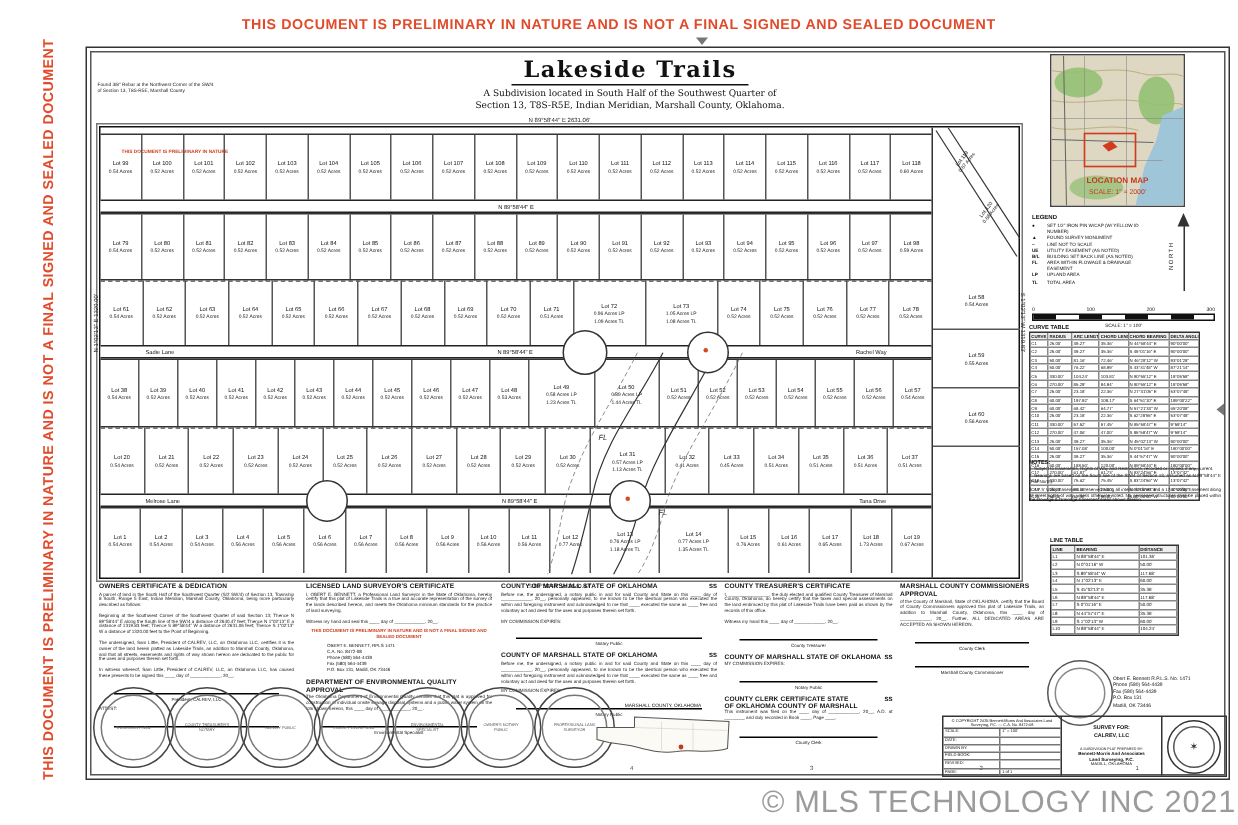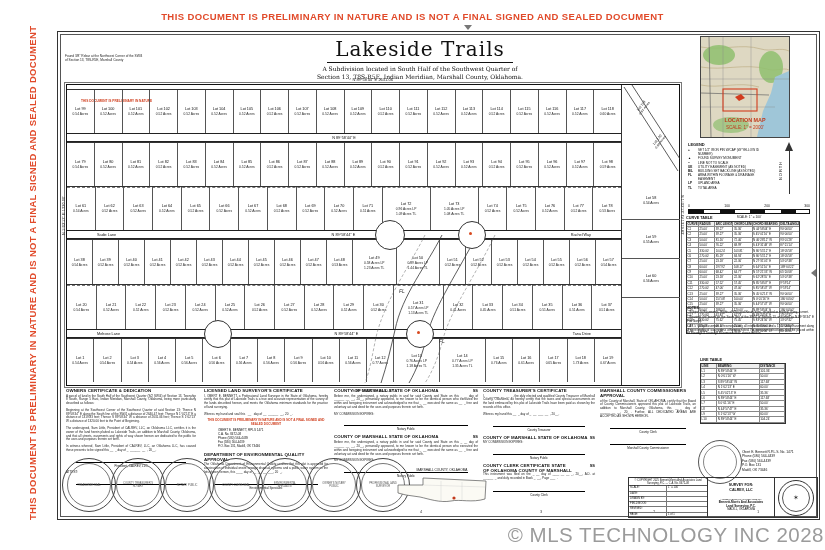--- a/index.html
+++ b/index.html
@@ -17,21 +17,21 @@
   .tri-left{left:811px;top:269px;width:0;height:0;border-top:4px solid transparent;
             border-bottom:4px solid transparent;border-right:5px solid #777;}
 
   
   .frame-outer{left:57px;top:31px;width:761px;height:487px;border:1.2px solid #333;}
   .frame-inner{left:60px;top:34px;width:755px;height:481px;border:.5px solid #555;}
   .sheetnum{font-size:4px;color:#444;}
 
   
   .title-wrap{left:180px;top:37px;width:480px;text-align:center;}
-  .title{font-family:"DejaVu Serif",serif;font-weight:normal;font-size:20px;letter-spacing:1px;
+  .title{font-family:"DejaVu Serif",serif;font-weight:bold;font-size:15px;letter-spacing:1px;
          display:inline-block;border-bottom:1.2px solid #111;padding:0 8px 1px 8px;}
   .subtitle{font-family:"DejaVu Serif",serif;font-size:6px;line-height:1.35;margin-top:2px;}
 
   
   .plat{left:66px;top:84px;width:612px;height:300px;border:1.2px solid #111;}
   .plat::before{content:"";position:absolute;inset:-3px;border:.5px solid #777;pointer-events:none;}
   .bearing{position:absolute;font-size:4px;color:#222;white-space:nowrap;}
   .bearing.top{top:-8px;left:50%;transform:translateX(-50%);}
   .bearing.bottom{bottom:-8px;left:50%;transform:translateX(-50%);}
   .bearing.west{left:-6px;top:50%;transform:rotate(-90deg);transform-origin:left top;}
@@ -1377,13 +1377,13 @@
       <div>MADILL, OKLAHOMA</div>
     </div>
   </div>
   <div class="tb-sealbox">
     <div class="bigseal">
         <span>✶</span>
       </div>
   </div>
 </div>
 
-<div class="abs watermark">© MLS TECHNOLOGY INC 2028</div>
+<div class="abs watermark">© MLS TECHNOLOGY INC 2021</div>
 
 </body></html>

